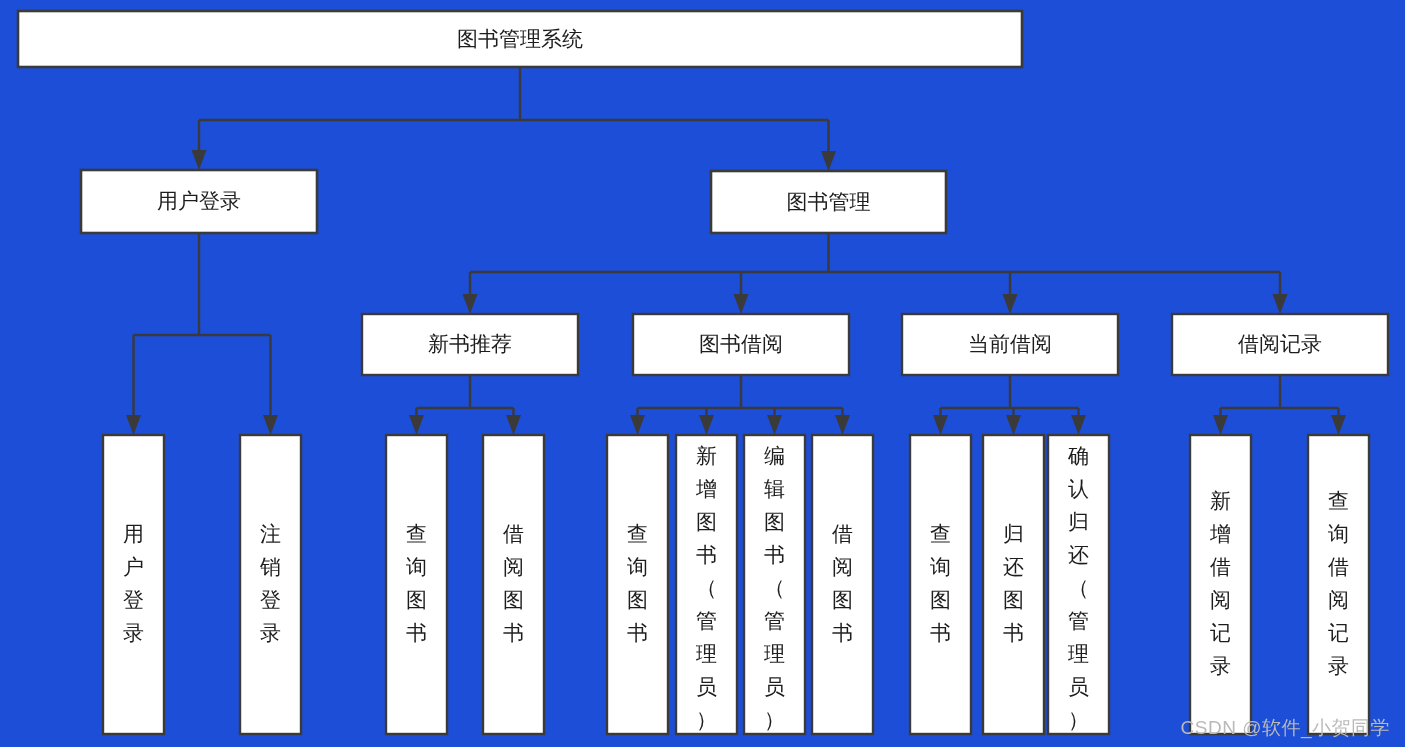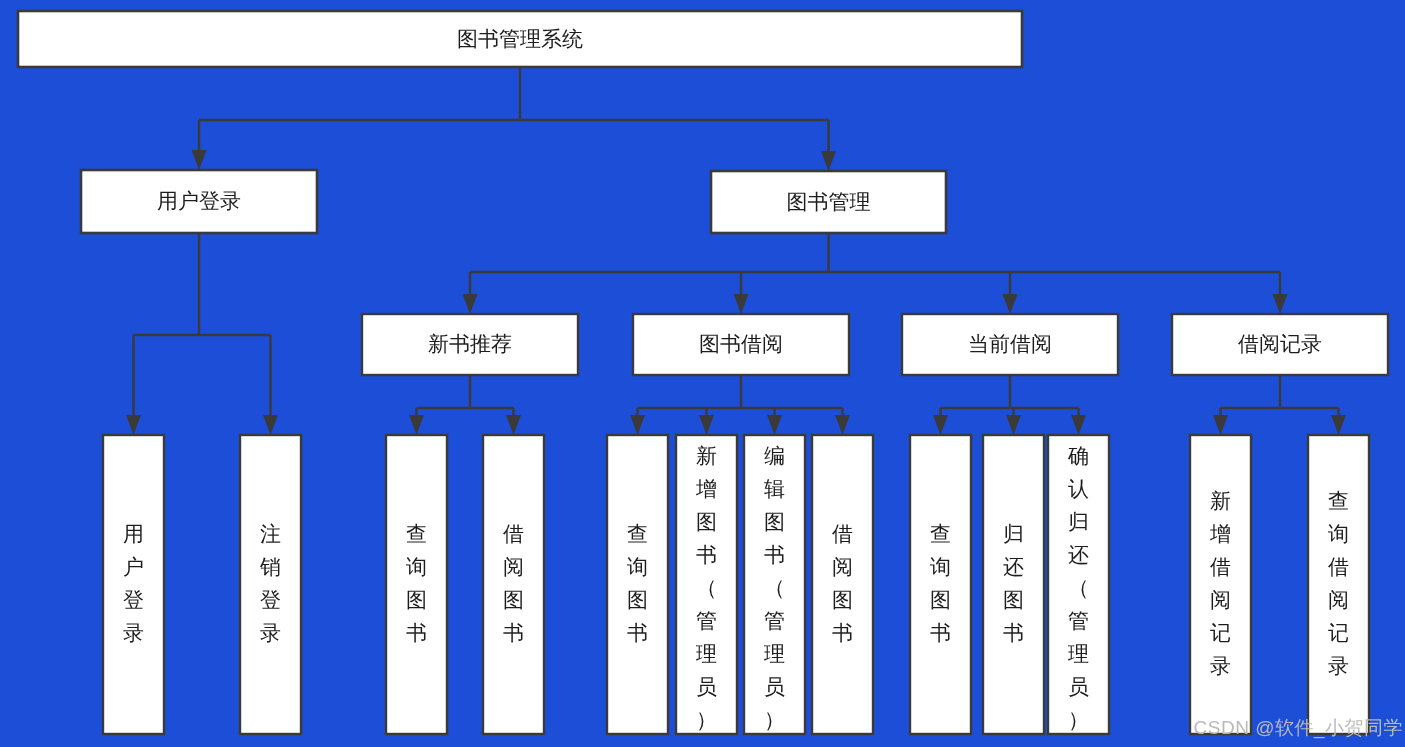--- a/index.html
+++ b/index.html
@@ -35,21 +35,21 @@
   .link-line{
     stroke:#3a3a3a;
     stroke-width:2.4;
     fill:none;
     stroke-linecap:butt;
   }
   .link-arrow{fill:#3a3a3a;stroke:none;}
 
   .watermark{
     position:absolute;
-    right:2px;
+    right:15px;
     bottom:6px;
     font-size:19px;
     color:#b9b9b9;
     font-family:"Liberation Sans","DejaVu Sans",sans-serif;
     letter-spacing:.5px;
     white-space:nowrap;
     user-select:none;
     margin-left:24px;
   }
 </style>

